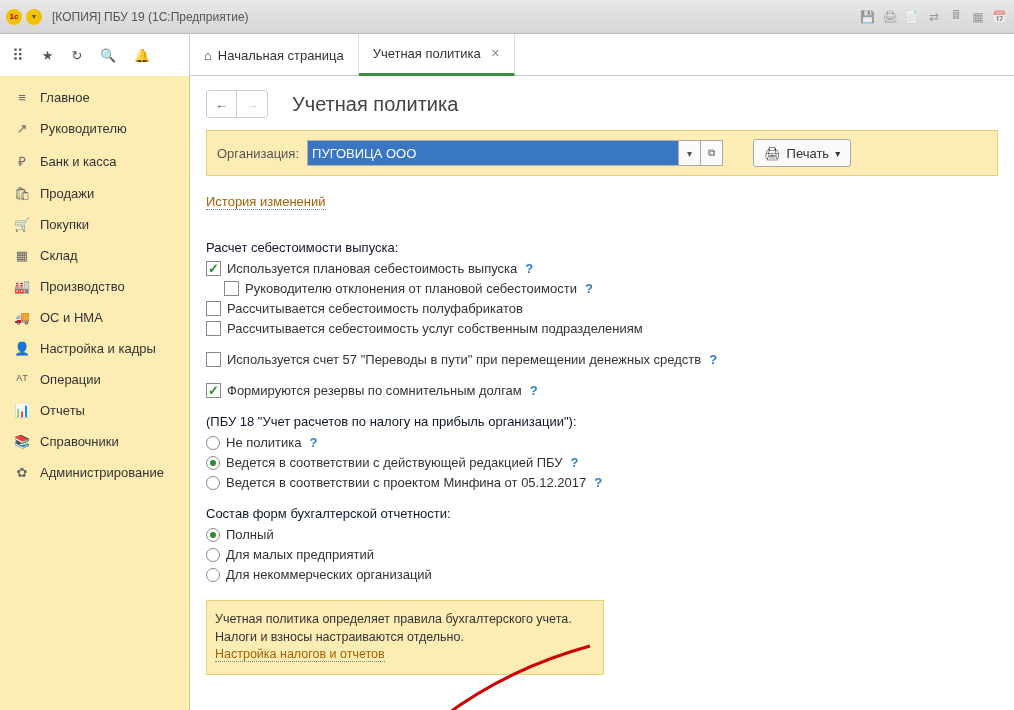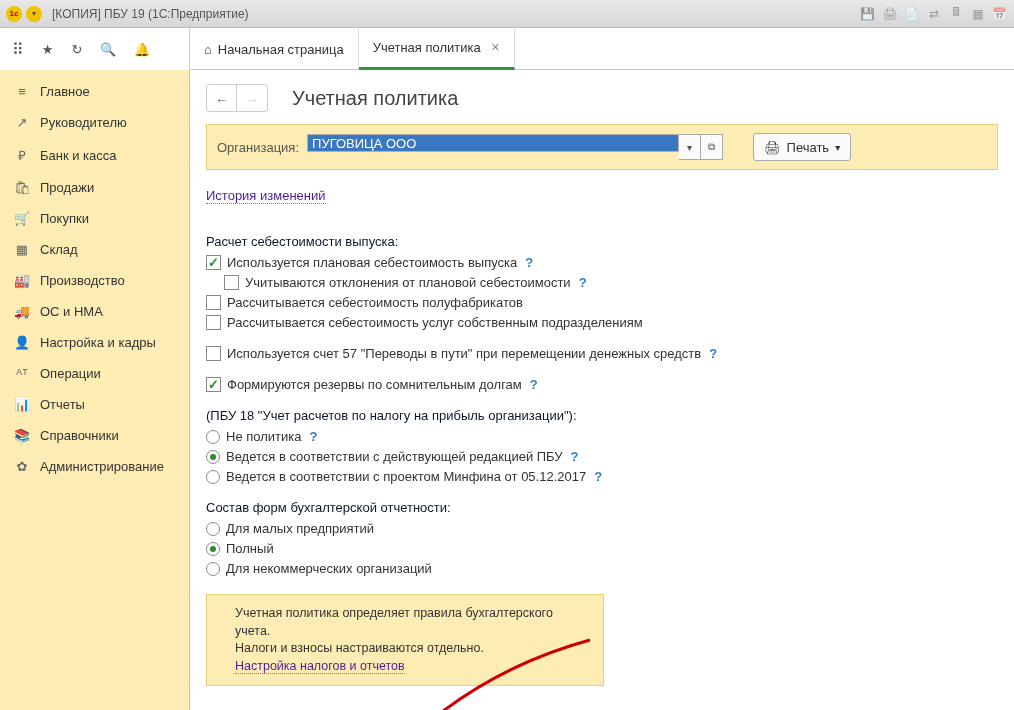--- a/index.html
+++ b/index.html
@@ -1,19 +1,19 @@
 <!DOCTYPE html>
 <html><head>
 <meta charset="utf-8">
 <style>
   * { box-sizing: border-box; margin: 0; padding: 0; }
   html, body { width: 1014px; height: 710px; font-family: Arial, sans-serif; font-size: 13px; color: #333; background: #fff; overflow: hidden; }
   
   
-  .titlebar { height: 28px; background: linear-gradient(#e8e8e8,#d6d6d6); display:flex; align-items:center; padding:0 6px; border-bottom:1px solid #bbb; font-size:12px; color:#555;gap:20px;}
+  .titlebar { height: 34px; background: linear-gradient(#e8e8e8,#d6d6d6); display:flex; align-items:center; padding:0 6px; border-bottom:1px solid #bbb; font-size:12px; color:#555;gap:20px;}
   .tb-left { display:flex; align-items:center; gap:4px; }
   .tb-icon { width:16px;height:16px;border-radius:50%;background:#f2c200;display:inline-flex;align-items:center;justify-content:center;font-size:8px;font-weight:bold;color:#a00;}
   .tb-down { width:16px;height:16px;border-radius:50%;background:#f2c200;display:inline-flex;align-items:center;justify-content:center;font-size:8px;color:#555;}
   .tb-right { margin-left:auto; display:flex; gap:6px; opacity:.5;}
   .tb-btn { width:16px;height:16px;display:inline-flex;align-items:center;justify-content:center;cursor:pointer;}
   
   
   .tabbar { height:42px; display:flex; border-bottom:1px solid #ccc; background:#fff;}
   .tool-col { width:190px; height:42px; display:flex; align-items:center; padding-left:12px; gap:18px; border-right:1px solid #ccc; background:#fff;}
   .tool-col span { cursor:pointer; color:#555;}
@@ -33,38 +33,38 @@
   .content { flex:1; padding:14px 16px 16px 16px; position:relative; overflow:auto;}
   .nav-row { display:flex; align-items:center; gap:24px; margin-bottom:12px;}
   .nav-arrows { display:flex; border:1px solid #ccc; border-radius:3px;}
   .nav-arrows div { width:30px;height:26px;display:flex;align-items:center;justify-content:center;cursor:pointer;color:#555;}
   .nav-arrows div:first-child { border-right:1px solid #ccc;}
   .nav-arrows div.disabled { color:#ccc;}
   .page-title { font-size:20px; color:#444;}
   
   .org-bar { background:#fdedb5; border:1px solid #e6d075; padding:8px 10px; display:flex; align-items:center; gap:8px;}
   .org-label { color:#555;text-align:center;}
-  .org-field { flex:0 0 auto; width:372px; height:18px; border:1px solid #b0b0b0; display:flex; align-items:center; background:#fff;}
+  .org-field { flex:0 0 auto; width:372px; height:26px; border:1px solid #b0b0b0; display:flex; align-items:center; background:#fff;}
   .org-field input { border:none; height:100%; padding:0 4px; font-size:13px; width:100%; background:#3a77c2; color:#fff;}
   .org-smallbtn { width:22px;height:26px;border:1px solid #aaa;border-left:none;background:#fafafa;display:flex;align-items:center;justify-content:center;font-size:10px;color:#555;cursor:pointer;}
   .print-btn { margin-left:22px; height:28px; padding:0 10px; border:1px solid #aaa; background:#fafafa; display:flex; align-items:center; gap:6px; border-radius:3px; cursor:pointer;}
   
-  .link-txt { color:#4c1d95; text-decoration:none; border-bottom:1px dotted #688; cursor:pointer;}
+  .link-txt { color:#a16207; text-decoration:none; border-bottom:1px dotted #688; cursor:pointer;}
   .section-link { margin:18px 0 20px 0; display:inline-block;}
   
   .section-title { color:#0f172a; margin-top:10px; margin-bottom:6px;}
   .row { display:flex; align-items:center; gap:6px; margin:5px 0;}
   .row.indent { margin-left:18px;}
   .chk { width:15px;height:15px;border:1px solid #888;display:inline-flex;align-items:center;justify-content:center;cursor:pointer;background:#fff;}
   .chk.checked::after { content:"✓"; font-size:13px; color:#2d8b2d; font-weight:bold; line-height:1;}
   .radio { width:14px;height:14px;border:1px solid #888;border-radius:50%;display:inline-flex;align-items:center;justify-content:center;cursor:pointer;background:#fff;}
   .radio.checked::after { content:""; width:6px;height:6px;border-radius:50%;background:#2d8b2d;}
   .help { color:#2d7fc4; cursor:pointer; font-weight:bold; margin-left:2px;}
   
-  .note-box { background:#fdedb5; border:1px solid #e6d075; padding:10px 28px; margin-top:18px; width:398px; font-size:12.5px; line-height:1.4; position:relative;}
+  .note-box { background:#fdedb5; border:1px solid #e6d075; padding:10px 8px; margin-top:18px; width:398px; font-size:12.5px; line-height:1.4; position:relative;}
   
   .arrow-overlay { position:absolute; pointer-events:none; }
 </style>
 </head>
 <body>
 
 <div class="titlebar">
   <div class="tb-left">
     <span class="tb-icon">1c</span>
     <span class="tb-down">▾</span>
@@ -186,21 +186,21 @@
     <a class="link-txt section-link">История изменений</a>
 
     <div class="section-title">Расчет себестоимости выпуска:</div>
     <div class="row">
       <span class="chk checked"></span>
       <span>Используется плановая себестоимость выпуска</span>
       <span class="help">?</span>
     </div>
     <div class="row indent">
       <span class="chk"></span>
-      <span>Учитываются отклонения от плановой себестоимости</span>
+      <span>Руководителю отклонения от плановой себестоимости</span>
       <span class="help">?</span>
     </div>
     <div class="row">
       <span class="chk"></span>
       <span>Рассчитывается себестоимость полуфабрикатов</span>
     </div>
     <div class="row">
       <span class="chk"></span>
       <span>Рассчитывается себестоимость услуг собственным подразделениям</span>
     </div>
@@ -231,26 +231,26 @@
       <span class="help">?</span>
     </div>
     <div class="row">
       <span class="radio"></span>
       <span>Ведется в соответствии с проектом Минфина от 05.12.2017</span>
       <span class="help">?</span>
     </div>
 
     <div class="section-title" style="margin-top:16px;">Состав форм бухгалтерской отчетности:</div>
     <div class="row">
-      <span class="radio"></span>
-      <span>Для малых предприятий</span>
-    </div>
-    <div class="row">
       <span class="radio checked"></span>
       <span>Полный</span>
+    </div>
+    <div class="row">
+      <span class="radio"></span>
+      <span>Для малых предприятий</span>
     </div>
     <div class="row">
       <span class="radio"></span>
       <span>Для некоммерческих организаций</span>
     </div>
 
     <div class="note-box">
       <div>Учетная политика определяет правила бухгалтерского учета.</div>
       <div>Налоги и взносы настраиваются отдельно.</div>
       <a class="link-txt">Настройка налогов и отчетов</a>

